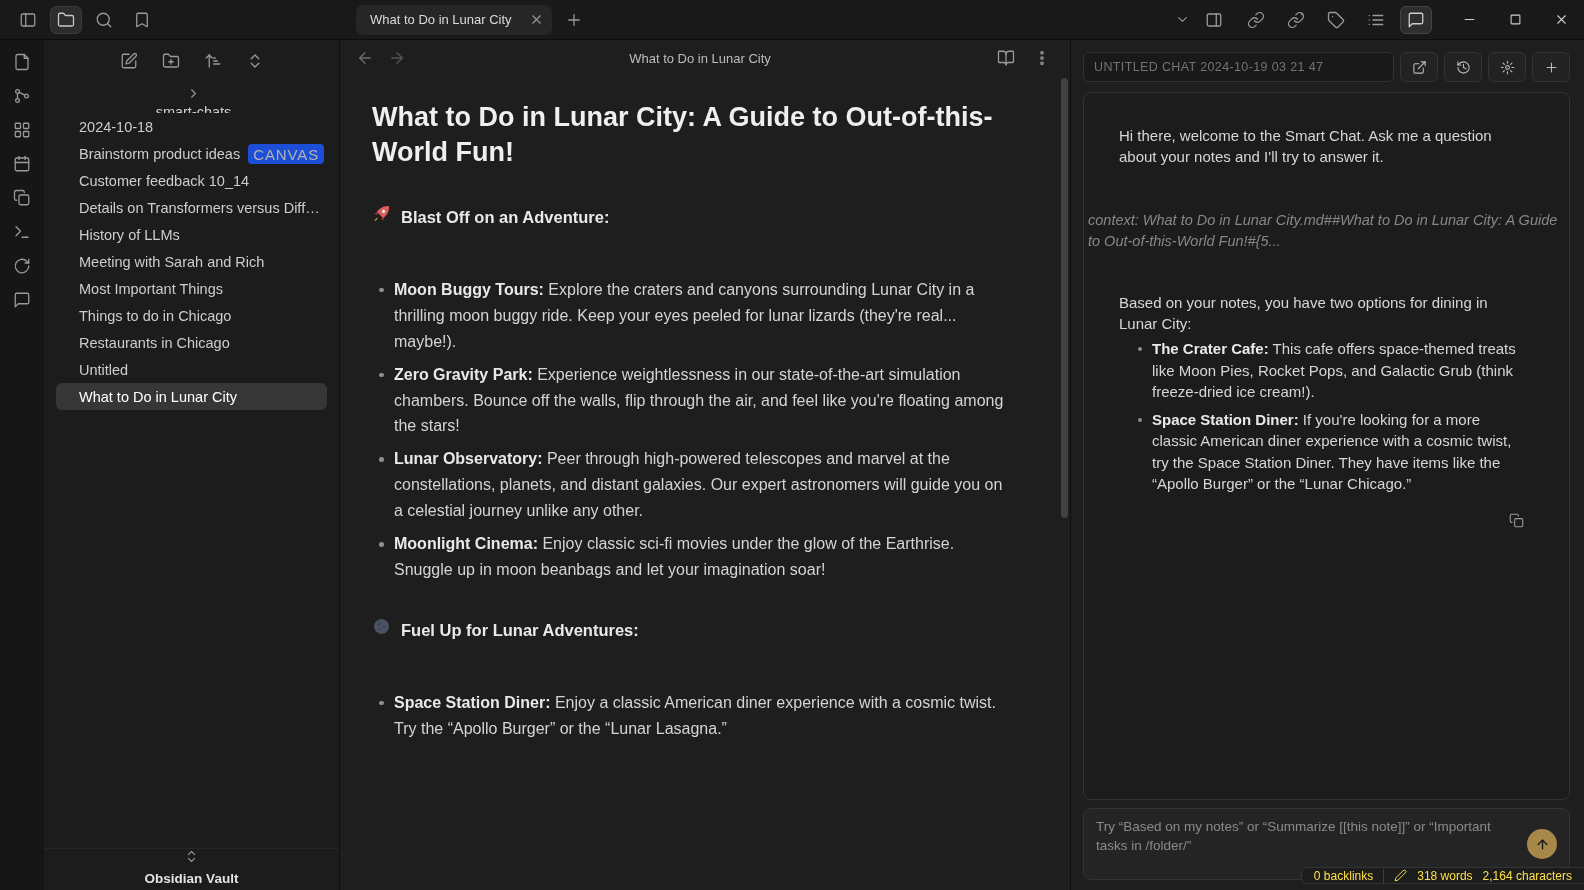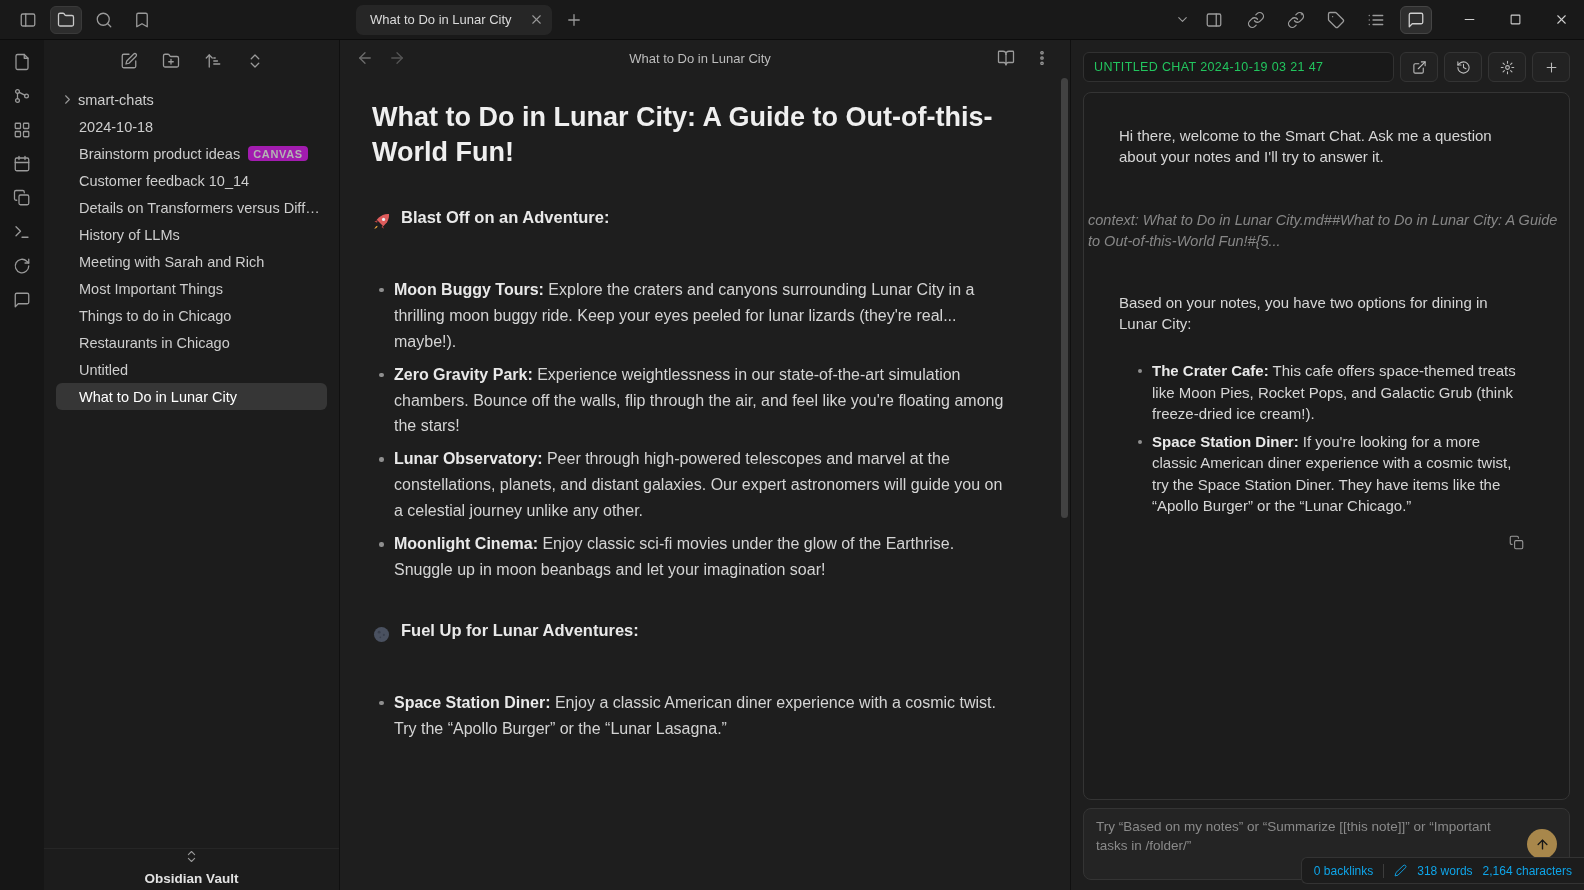--- a/index.html
+++ b/index.html
@@ -37,79 +37,79 @@
     align-items:center; padding-top:10px; gap:10px; }
   .rbtn { width:28px; height:24px; display:flex; align-items:center; justify-content:center; color:#9a9a9a; background:none; border:none; }
 
   
   .sidebar { width:296px; flex:0 0 296px; background:#1c1c1c; border-right:1px solid #101010;
     display:flex; flex-direction:column; }
   .side-toolbar { height:42px; display:flex; align-items:center; justify-content:center; gap:10px; }
   .file-tree { flex:1; padding:4px 12px; overflow:hidden; }
   .frow { height:27px; display:flex; align-items:center; padding-left:23px; border-radius:6px;
     font-size:14.5px; color:#cdcdcd; white-space:nowrap; }
-  .frow.folder { padding-left:4px; gap:3px; }
+  .frow.folder { padding-left:4px; gap:3px;flex-direction:column; }
   .frow .chev { color:#9a9a9a; }
   .frow.selected { background:#363636; color:#ffffff; }
   .flabel { overflow:hidden; text-overflow:ellipsis; }
-  .badge { margin-left:8px; font-size:11px; letter-spacing:.06em; color:#b3b3b3; background:#a21caf;
-    border-radius:4px; padding:2px 5px 1px; font-weight:700; }
+  .badge { margin-left:8px; font-size:15px; letter-spacing:.06em; color:#b3b3b3; background:#1d4ed8;
+    border-radius:4px; padding:2px 5px 1px; font-weight:400; }
   .vault-row { height:42px; border-top:1px solid #262626; display:flex; align-items:center; padding:0 12px; gap:7px;flex-direction:column; }
   .vault-name { font-size:13.5px; font-weight:700; color:#e2e2e2; flex:1; }
   .vault-row .tbtn { width:26px; }
 
   
   .editor { flex:1; background:#1e1e1e; position:relative; display:flex; flex-direction:column; min-width:0; }
   .ed-header { height:36px; flex:0 0 36px; display:flex; align-items:center; padding:0 12px; }
   .nav-arrows { display:flex; gap:6px; }
   .nav-arrows .tbtn { width:26px; height:24px; }
   .ed-title { flex:1; text-align:center; font-size:13px; color:#bdbdbd; overflow:hidden; white-space:nowrap; text-overflow:ellipsis; }
   .ed-actions { display:flex; gap:4px; }
   .ed-body { flex:1; overflow:hidden; padding:12px 60px 0 32px; }
   .md { max-width:660px; font-size:16px; line-height:1.62; color:#d4d4d4; }
   .md h1 { font-size:27px; line-height:1.3; color:#efefef; margin:12px 0 14px; font-weight:700; }
-  .section-h { display:flex; align-items:flex-end; gap:10px; font-weight:700; font-size:16.5px; color:#e9e9e9;
+  .section-h { display:flex; align-items:flex-start; gap:10px; font-weight:700; font-size:16.5px; color:#e9e9e9;
     margin:34px 0 46px; }
   .section-h .emoji { width:19px; height:19px; flex:0 0 19px; }
   .md ul { list-style:none; padding-left:22px; margin:0 0 6px; }
   .md li { position:relative; margin-bottom:7px; }
   .md li::before { content:""; position:absolute; left:-15px; top:11px; width:4.5px; height:4.5px;
     border-radius:50%; background:#8f8f8f; }
   .lead { font-weight:700; color:#e9e9e9; }
   .ed-scrollbar { position:absolute; right:2px; top:38px; width:7px; height:440px; background:#424242; border-radius:4px; }
 
   
   .chatpanel { width:514px; flex:0 0 514px; background:#1e1e1e; border-left:1px solid #101010;
     display:flex; flex-direction:column; padding:8px 14px 10px 12px; }
   .chat-header { height:38px; flex:0 0 38px; display:flex; align-items:center; gap:6px; }
   .chat-title { flex:1; height:30px; background:#191919; border:1px solid #313131; border-radius:6px;
-    display:flex; align-items:center; padding:0 10px; font-size:12.5px; letter-spacing:.03em; color:#22c55e;
+    display:flex; align-items:center; padding:0 10px; font-size:12.5px; letter-spacing:.03em; color:#737373;
     text-transform:uppercase; white-space:nowrap; overflow:hidden; }
   .cbtn { width:38px; height:30px; background:#222222; border:1px solid #343434; border-radius:6px;
     display:flex; align-items:center; justify-content:center; color:#bcbcbc; }
   .chat-body { flex:1; margin-top:6px; border:1px solid #343434; border-radius:8px; background:#1c1c1c;
     overflow:hidden; padding:28px 0 0; font-size:15px; line-height:1.42; color:#d6d6d6; }
   .msg { margin:4px 42px 0 35px; }
   .context { margin:42px 6px 40px 4px; font-style:italic; color:#878787; font-size:14.5px; line-height:1.45; }
-  .chat-ul { list-style:none; padding-left:33px; margin-top:26px; }
+  .chat-ul { list-style:none; padding-left:33px; margin-top:4px; }
   .chat-ul li { position:relative; margin-bottom:7px; }
   .chat-ul li::before { content:""; position:absolute; left:-14px; top:9px; width:4px; height:4px; border-radius:50%; background:#8f8f8f; }
   .msg-actions { display:flex; justify-content:flex-end; margin:14px 40px 0 0; color:#9a9a9a; }
   .chat-inputwrap { flex:0 0 72px; margin-top:8px; position:relative; background:#242424; border:1px solid #343434;
     border-radius:8px; padding:9px 56px 9px 12px; }
   .chat-inputwrap textarea { width:100%; height:100%; background:transparent; border:none; outline:none; resize:none;
     color:#dcdcdc; font-family:"Liberation Sans", sans-serif; font-size:13.5px; line-height:1.4; }
   .chat-inputwrap textarea::placeholder { color:#8a8a8a; }
   .send-btn { position:absolute; right:12px; top:50%; transform:translateY(-50%); width:30px; height:30px;
     border-radius:50%; background:#a8874b; border:none; display:flex; align-items:center; justify-content:center; color:#171717; }
 
   
-  .statusbar { position:absolute; right:0; bottom:6px; height:27px; background:#1c1c1c; border:1px solid #333333;
+  .statusbar { position:absolute; right:0; bottom:6px; height:17px; background:#1c1c1c; border:1px solid #333333;
     border-right:none; border-radius:6px 0 0 6px; display:flex; align-items:center; padding:0 12px; gap:10px;
-    font-size:12px; color:#0ea5e9; z-index:9; }
+    font-size:12px; color:#fde047; z-index:9; }
   .sb-div { width:1px; height:14px; background:#3c3c3c; }
   .sb-seg { display:flex; align-items:center; gap:6px; white-space:nowrap; }
 </style>
 </head>
 <body>
 
 <div class="app">
 
   <div class="titlebar">
     <div class="tb-left">

